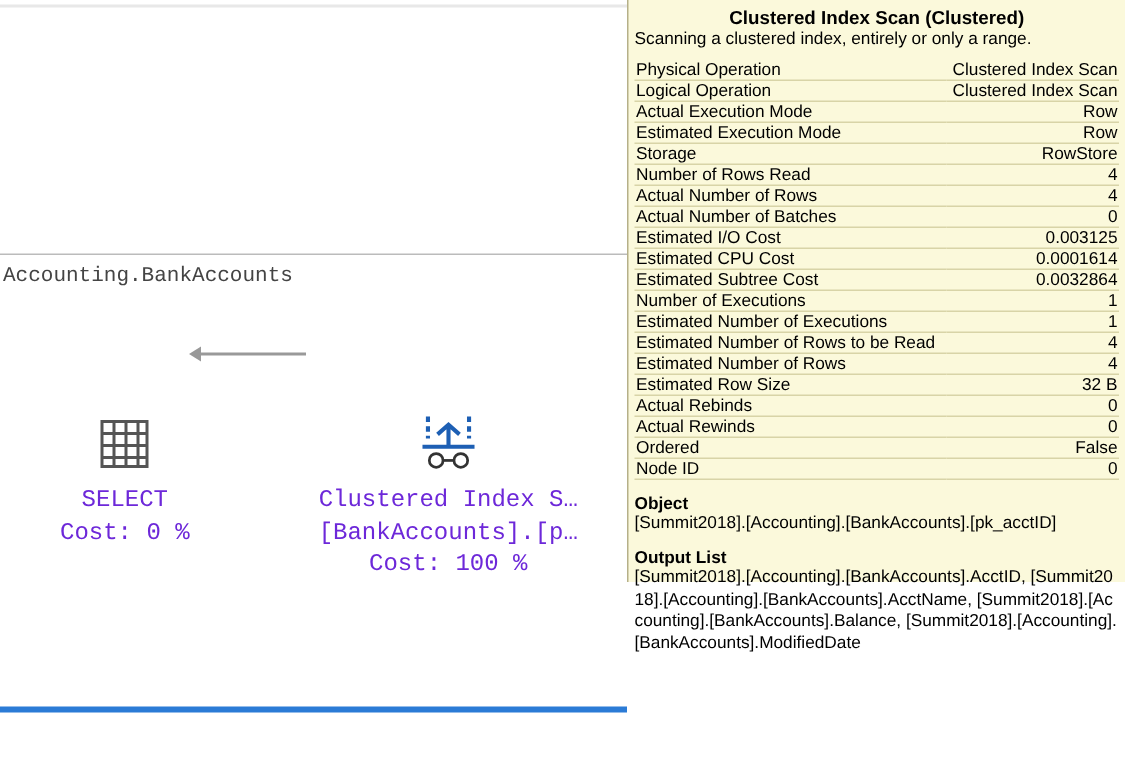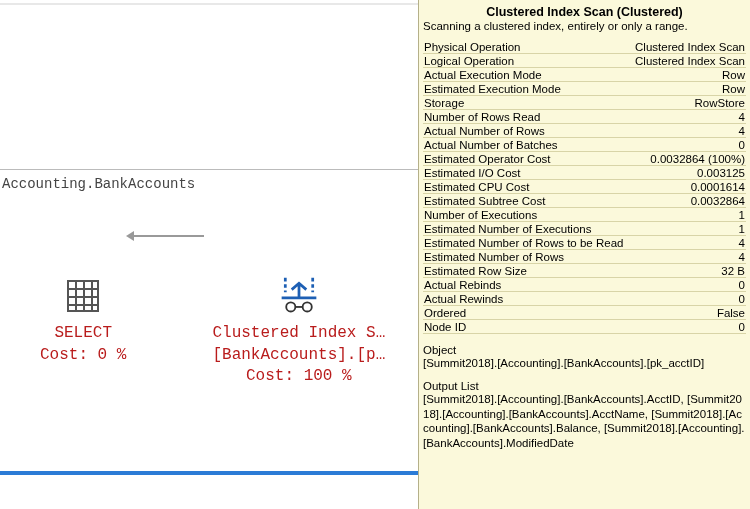--- a/index.html
+++ b/index.html
@@ -42,21 +42,21 @@
     justify-content: flex-start;
     padding: 40px 0 0 40px;
     position: relative;
   }
   .plan-node {
     display: flex;
     flex-direction: column;
     align-items: center;
     font-family: "Courier New", monospace;
     font-size: 16px;
-    color: #b91c1c;
+    color: #6d28d9;
   }
   .plan-node .label { margin-top: 6px; line-height: 1.35; text-align:center;}
   .icon-frame {
     width: 42px; height: 42px;
     display:flex;align-items:center;justify-content:center;
   }
   .arrow {
     width: 70px; height: 2px;
     background: #999;
     margin: 0 8px;
@@ -75,21 +75,21 @@
   .plan-wrap { display:flex; align-items:flex-start; }
   .blue-divider {
     position:absolute;
     left:0;bottom:34px;width:418px;height:4px;
     background:#2b7bd6;
   }
   
   .tooltip {
     position:absolute;
     left:418px;top:0;
-    width:332px;height:509px;
+    width:332px;height:388px;
     background:#fbf9db;
     border-left:1px solid #b5b089;
     padding:0;
     font-size:11.5px;
   }
   .tooltip-inner{
     padding:3px 4px 4px 4px;
   }
   .tooltip h1{
     font-size:12.5px;
@@ -116,21 +116,21 @@
   }
   .prop-table td.k{
     font-weight:normal;
     text-align:left;
   }
   .prop-table td.v{
     text-align:right;
     font-weight:normal;
   }
   .section-label{
-    font-weight:normal;
+    font-weight:bold;
     margin-top:10px;
     font-size:11.5px;
   }
   .section-body{
     font-size:11.5px;
     word-break: break-all;
     line-height:1.25;
   }
 </style>
 </head>
@@ -220,24 +220,20 @@
           </tr>
           <tr>
             <td class="k">Actual Number of Rows</td>
             <td class="v">4</td>
           </tr>
           <tr>
             <td class="k">Actual Number of Batches</td>
             <td class="v">0</td>
           </tr>
           <tr>
-            <td class="k">Estimated Operator Cost</td>
-            <td class="v">0.0032864 (100%)</td>
-          </tr>
-          <tr>
             <td class="k">Estimated I/O Cost</td>
             <td class="v">0.003125</td>
           </tr>
           <tr>
             <td class="k">Estimated CPU Cost</td>
             <td class="v">0.0001614</td>
           </tr>
           <tr>
             <td class="k">Estimated Subtree Cost</td>
             <td class="v">0.0032864</td>

